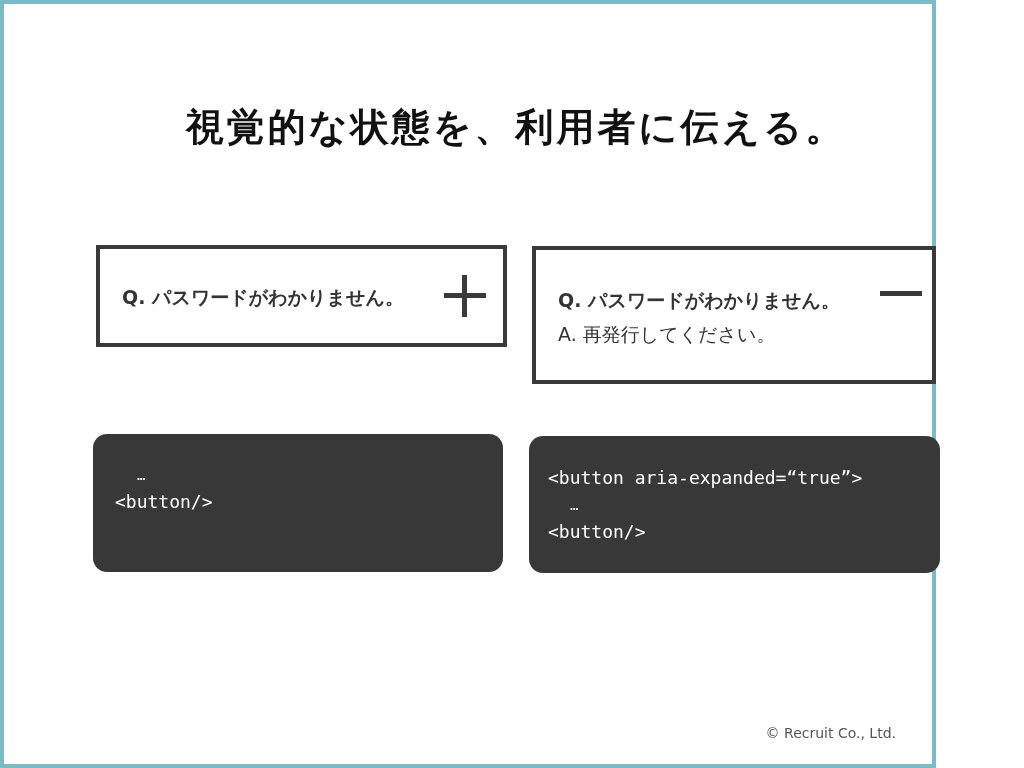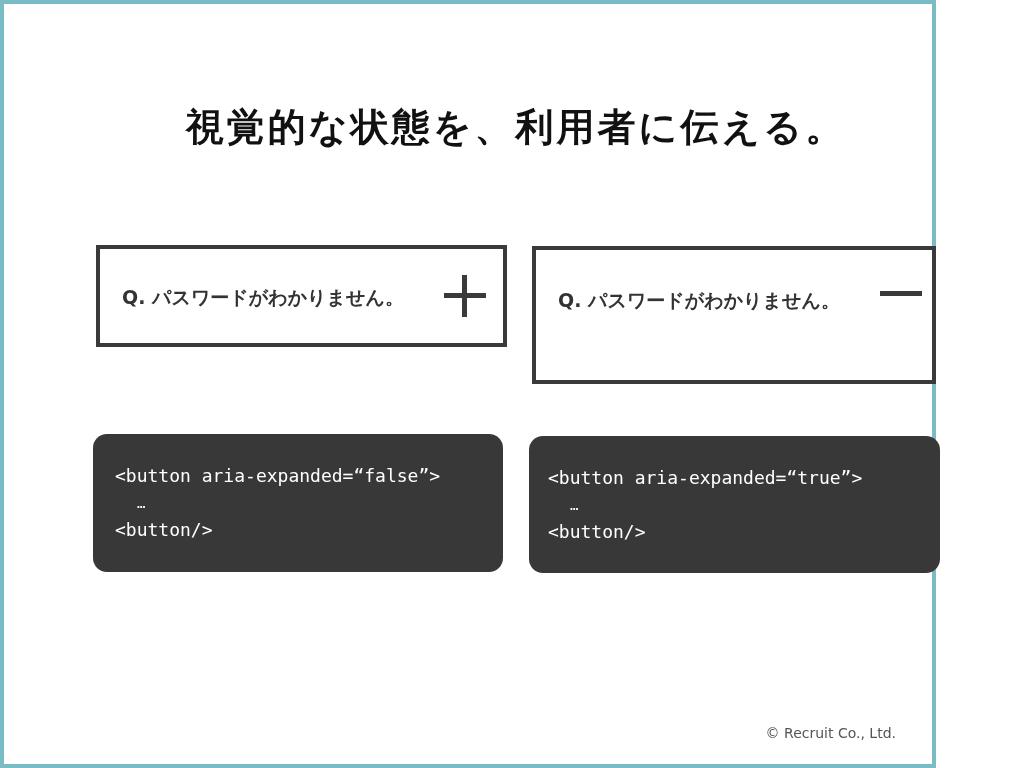--- a/index.html
+++ b/index.html
@@ -67,24 +67,24 @@
   <div class="title">視覚的な状態を、利用者に伝える。</div>
 
   <div class="card collapsed">
     <span class="q">Q. パスワードがわかりません。</span>
     <span class="plus-icon"></span>
   </div>
 
   <div class="card expanded">
     <span class="q">Q. パスワードがわかりません。</span>
     <span class="minus-icon"></span>
+    <span class="a">A. 再発行してください。</span>
   </div>
 
   <div class="code c1">
-    <span class="line">&lt;button aria-expanded=“false”&gt;</span>
     <span class="line ellipsis">…</span>
     <span class="line">&lt;button/&gt;</span>
   </div>
 
   <div class="code c2">
     <span class="line">&lt;button aria-expanded=“true”&gt;</span>
     <span class="line ellipsis">…</span>
     <span class="line">&lt;button/&gt;</span>
   </div>
 

